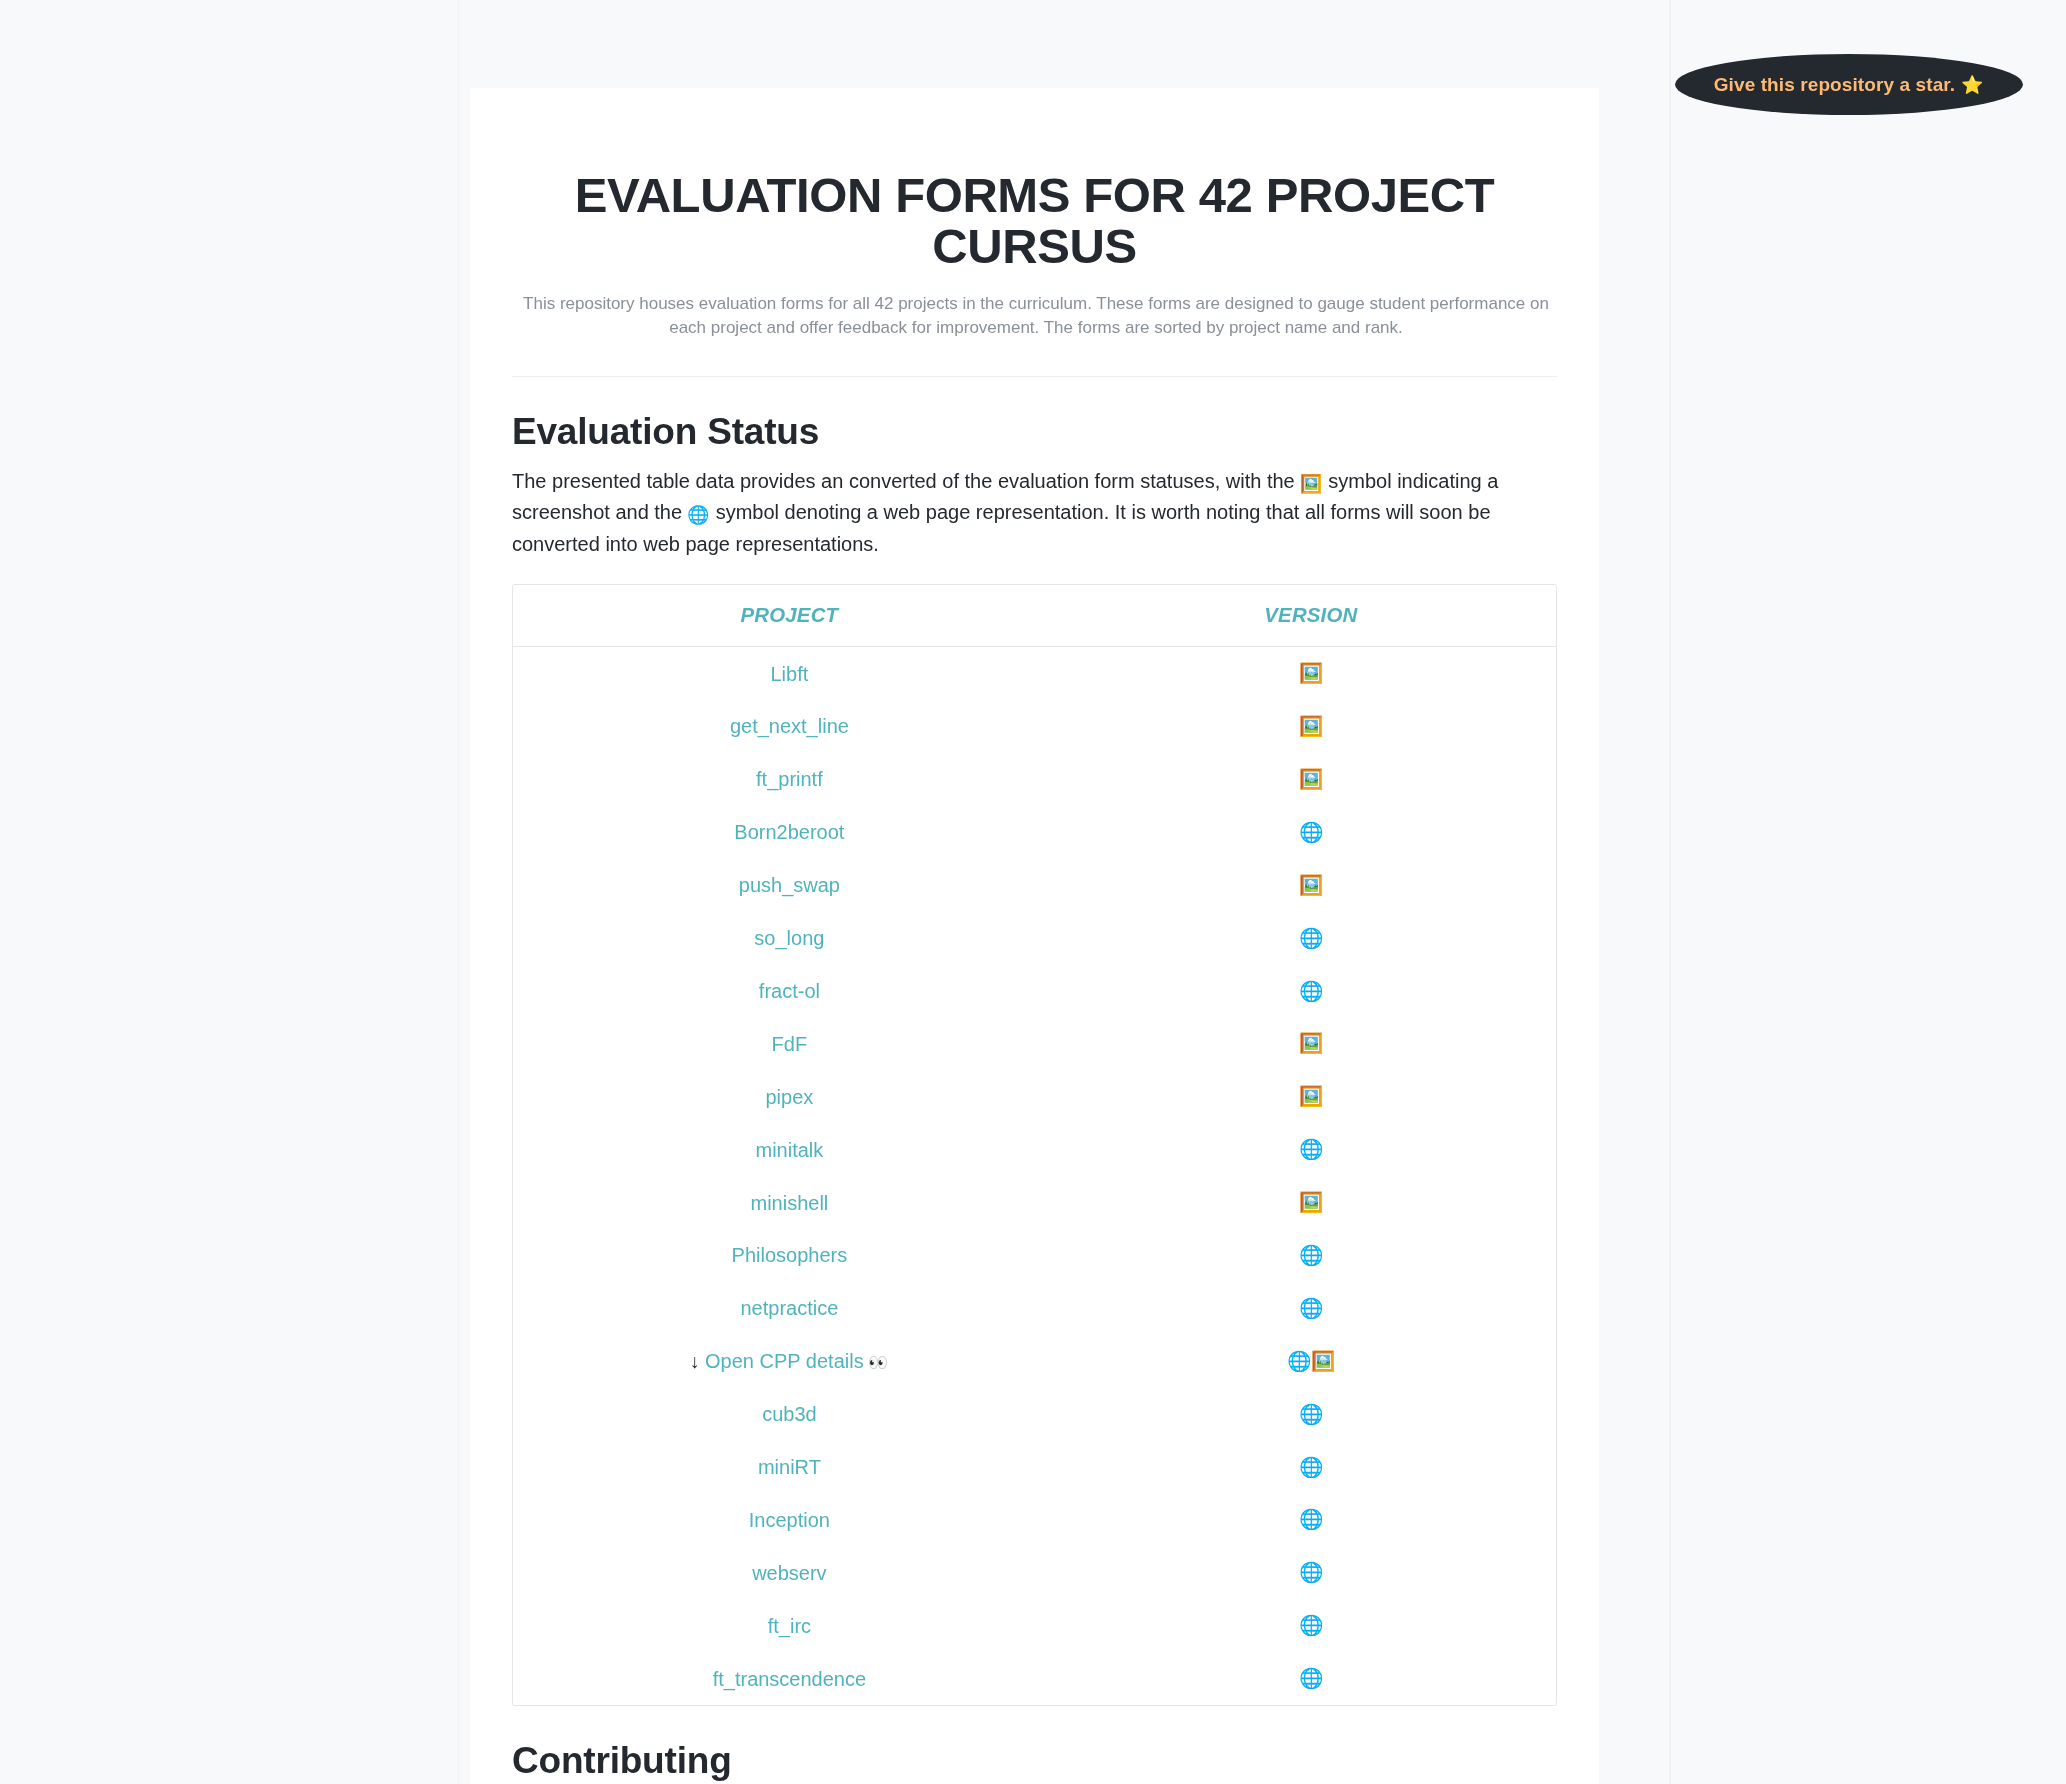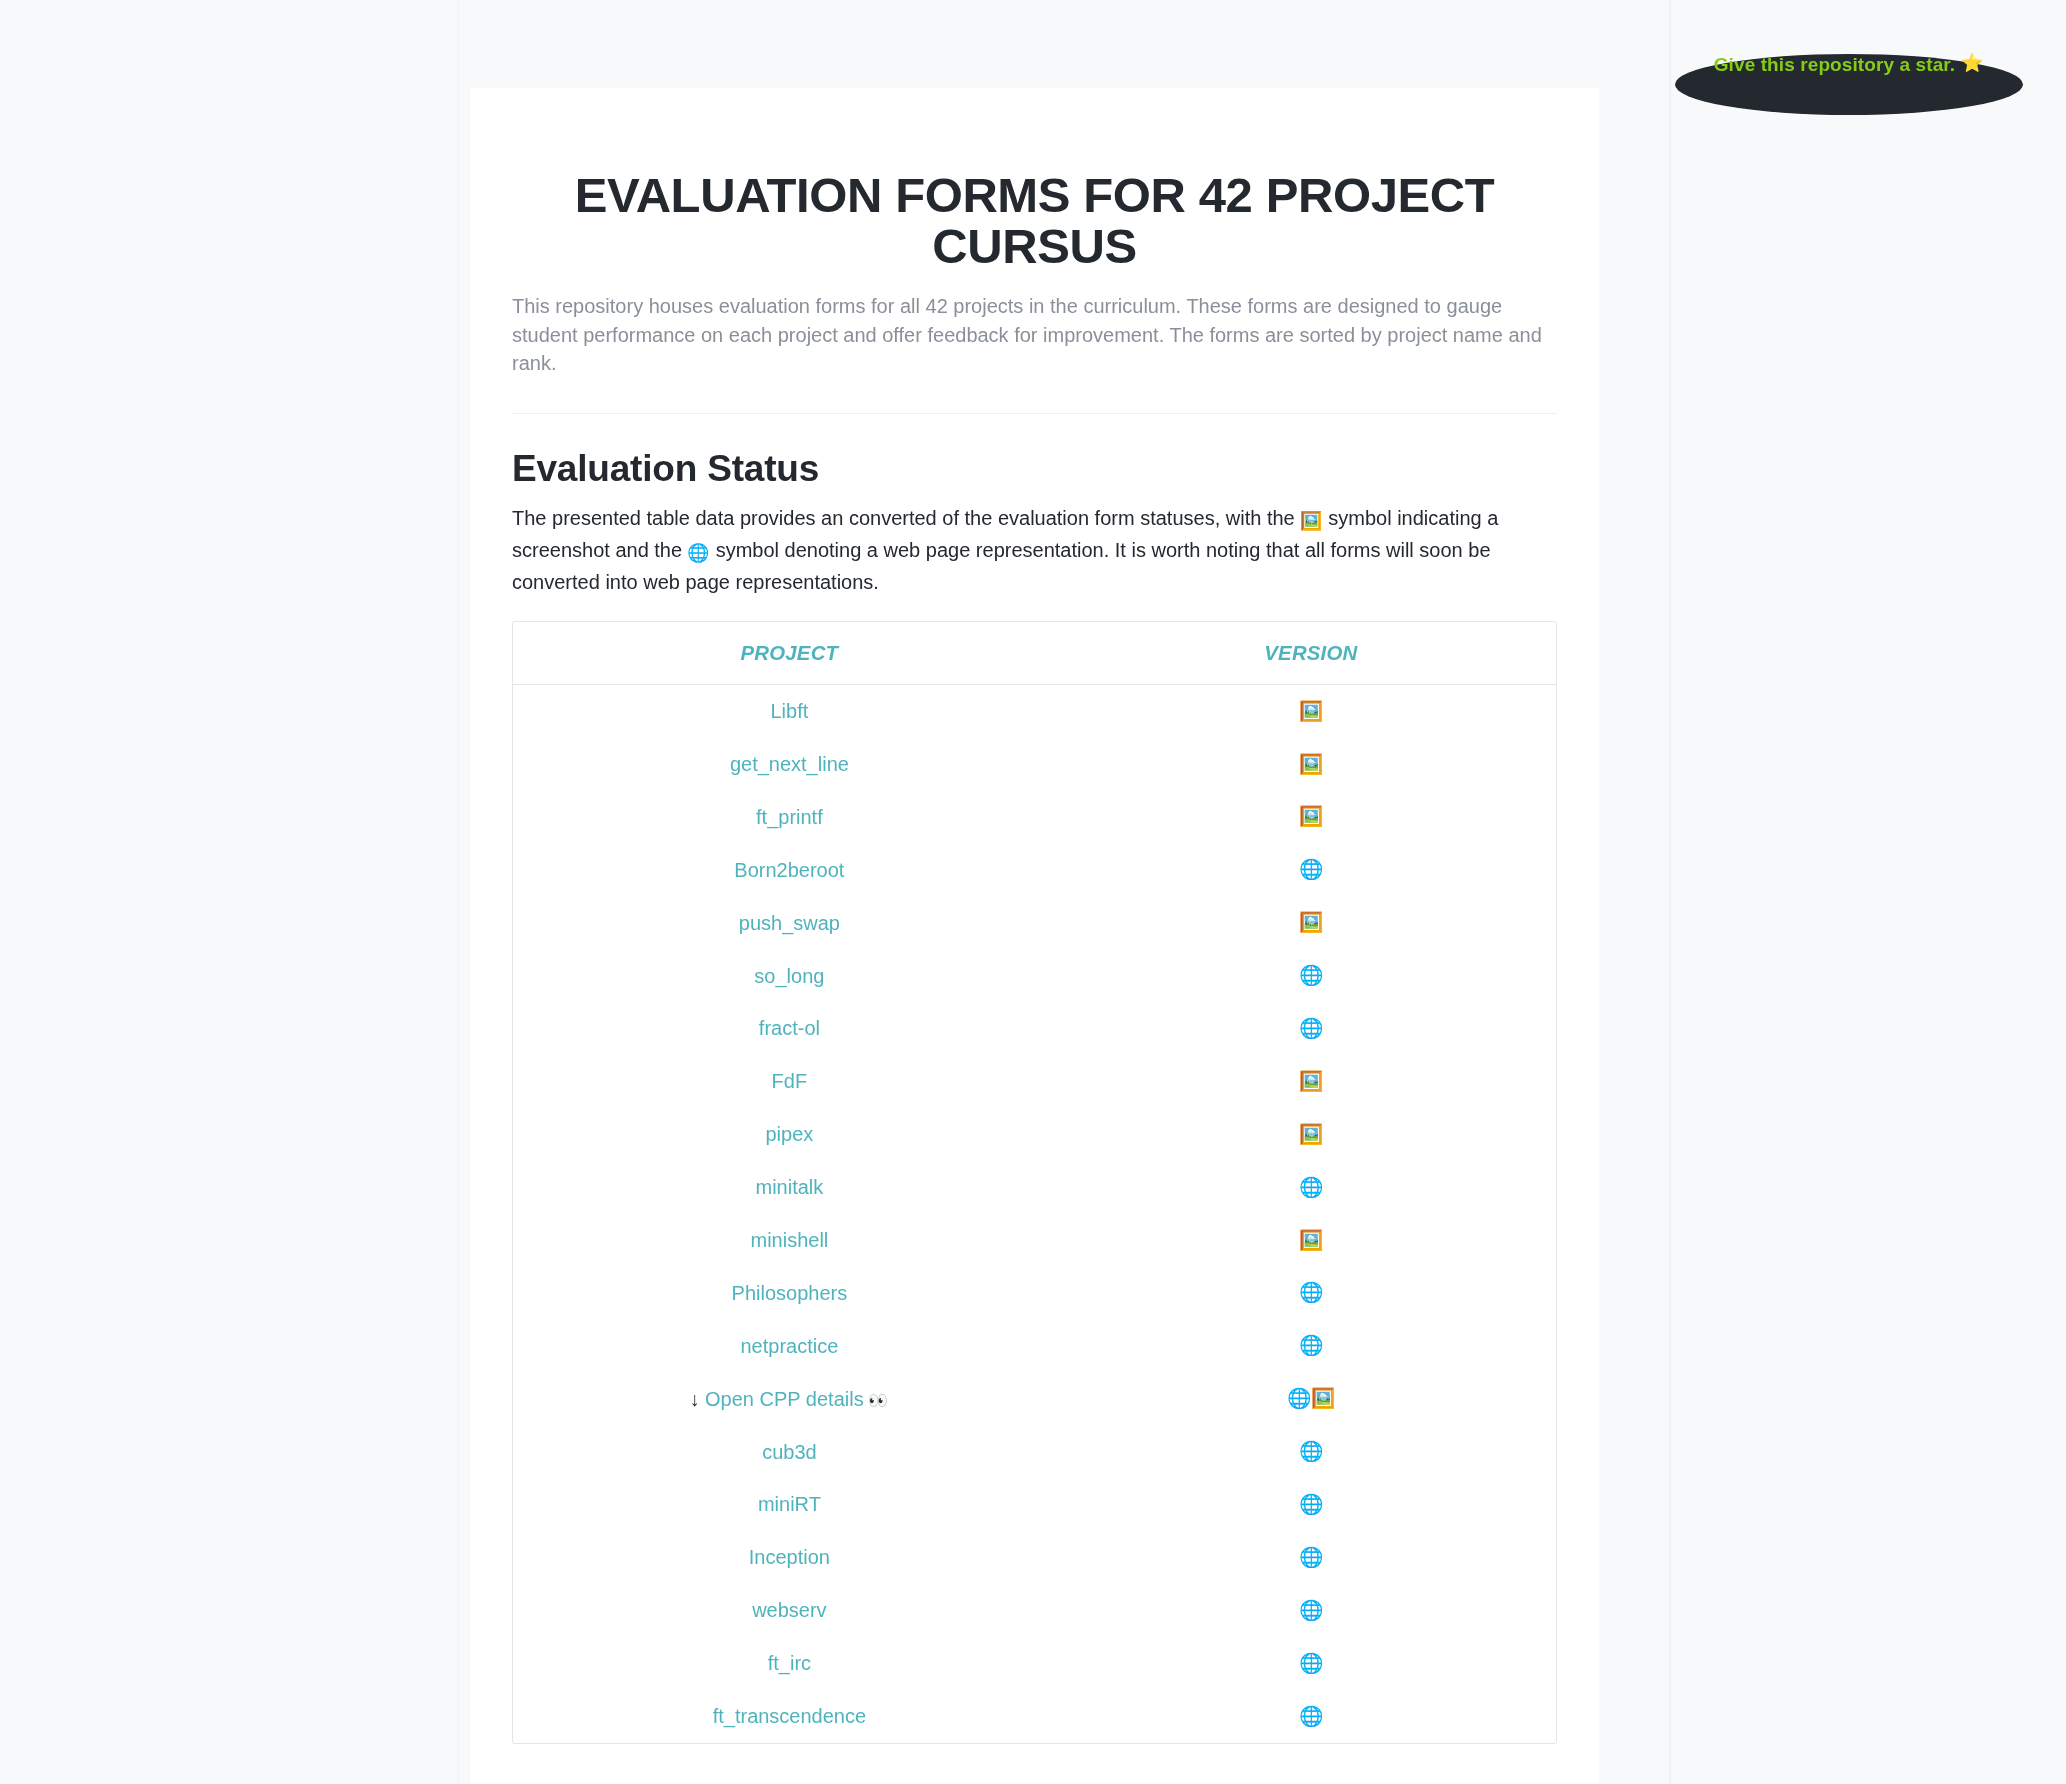--- a/index.html
+++ b/index.html
@@ -39,22 +39,23 @@
 
   
   .star-badge {
     position: absolute;
     left: 1675px;
     top: 54px;
     width: 348px;
     height: 61px;
     background: #24292f;
     border-radius: 50%/50%;
-    color: #84cc16;
+    color: #fdba74;
     display: flex;
+    align-items: center;
     justify-content: center;
     font-size: 19px;
     font-weight: 600;
     letter-spacing: 0.1px;
     white-space: nowrap;
     cursor: pointer;
   }
   .star-badge .star-glyph {
     margin-left: 6.6px;
     font-size: 18px;
@@ -85,21 +86,22 @@
     text-align: center;
     font-size: 49px;
     font-weight: 800;
     color: #24292f;
     letter-spacing: -0.4px;
     line-height: 1.05;
   }
   .repo-subtitle {
     margin: 19px auto 0;
     width: 1048px;
-    font-size: 20px;
+    text-align: center;
+    font-size: 17px;
     line-height: 1.44;
     color: #8a9099;
     font-weight: 500;
   }
 
   .rule {
     margin: 35px 0 0 0;
     border: 0;
     border-top: 1.5px solid #eceef0;
     width: 100%;

